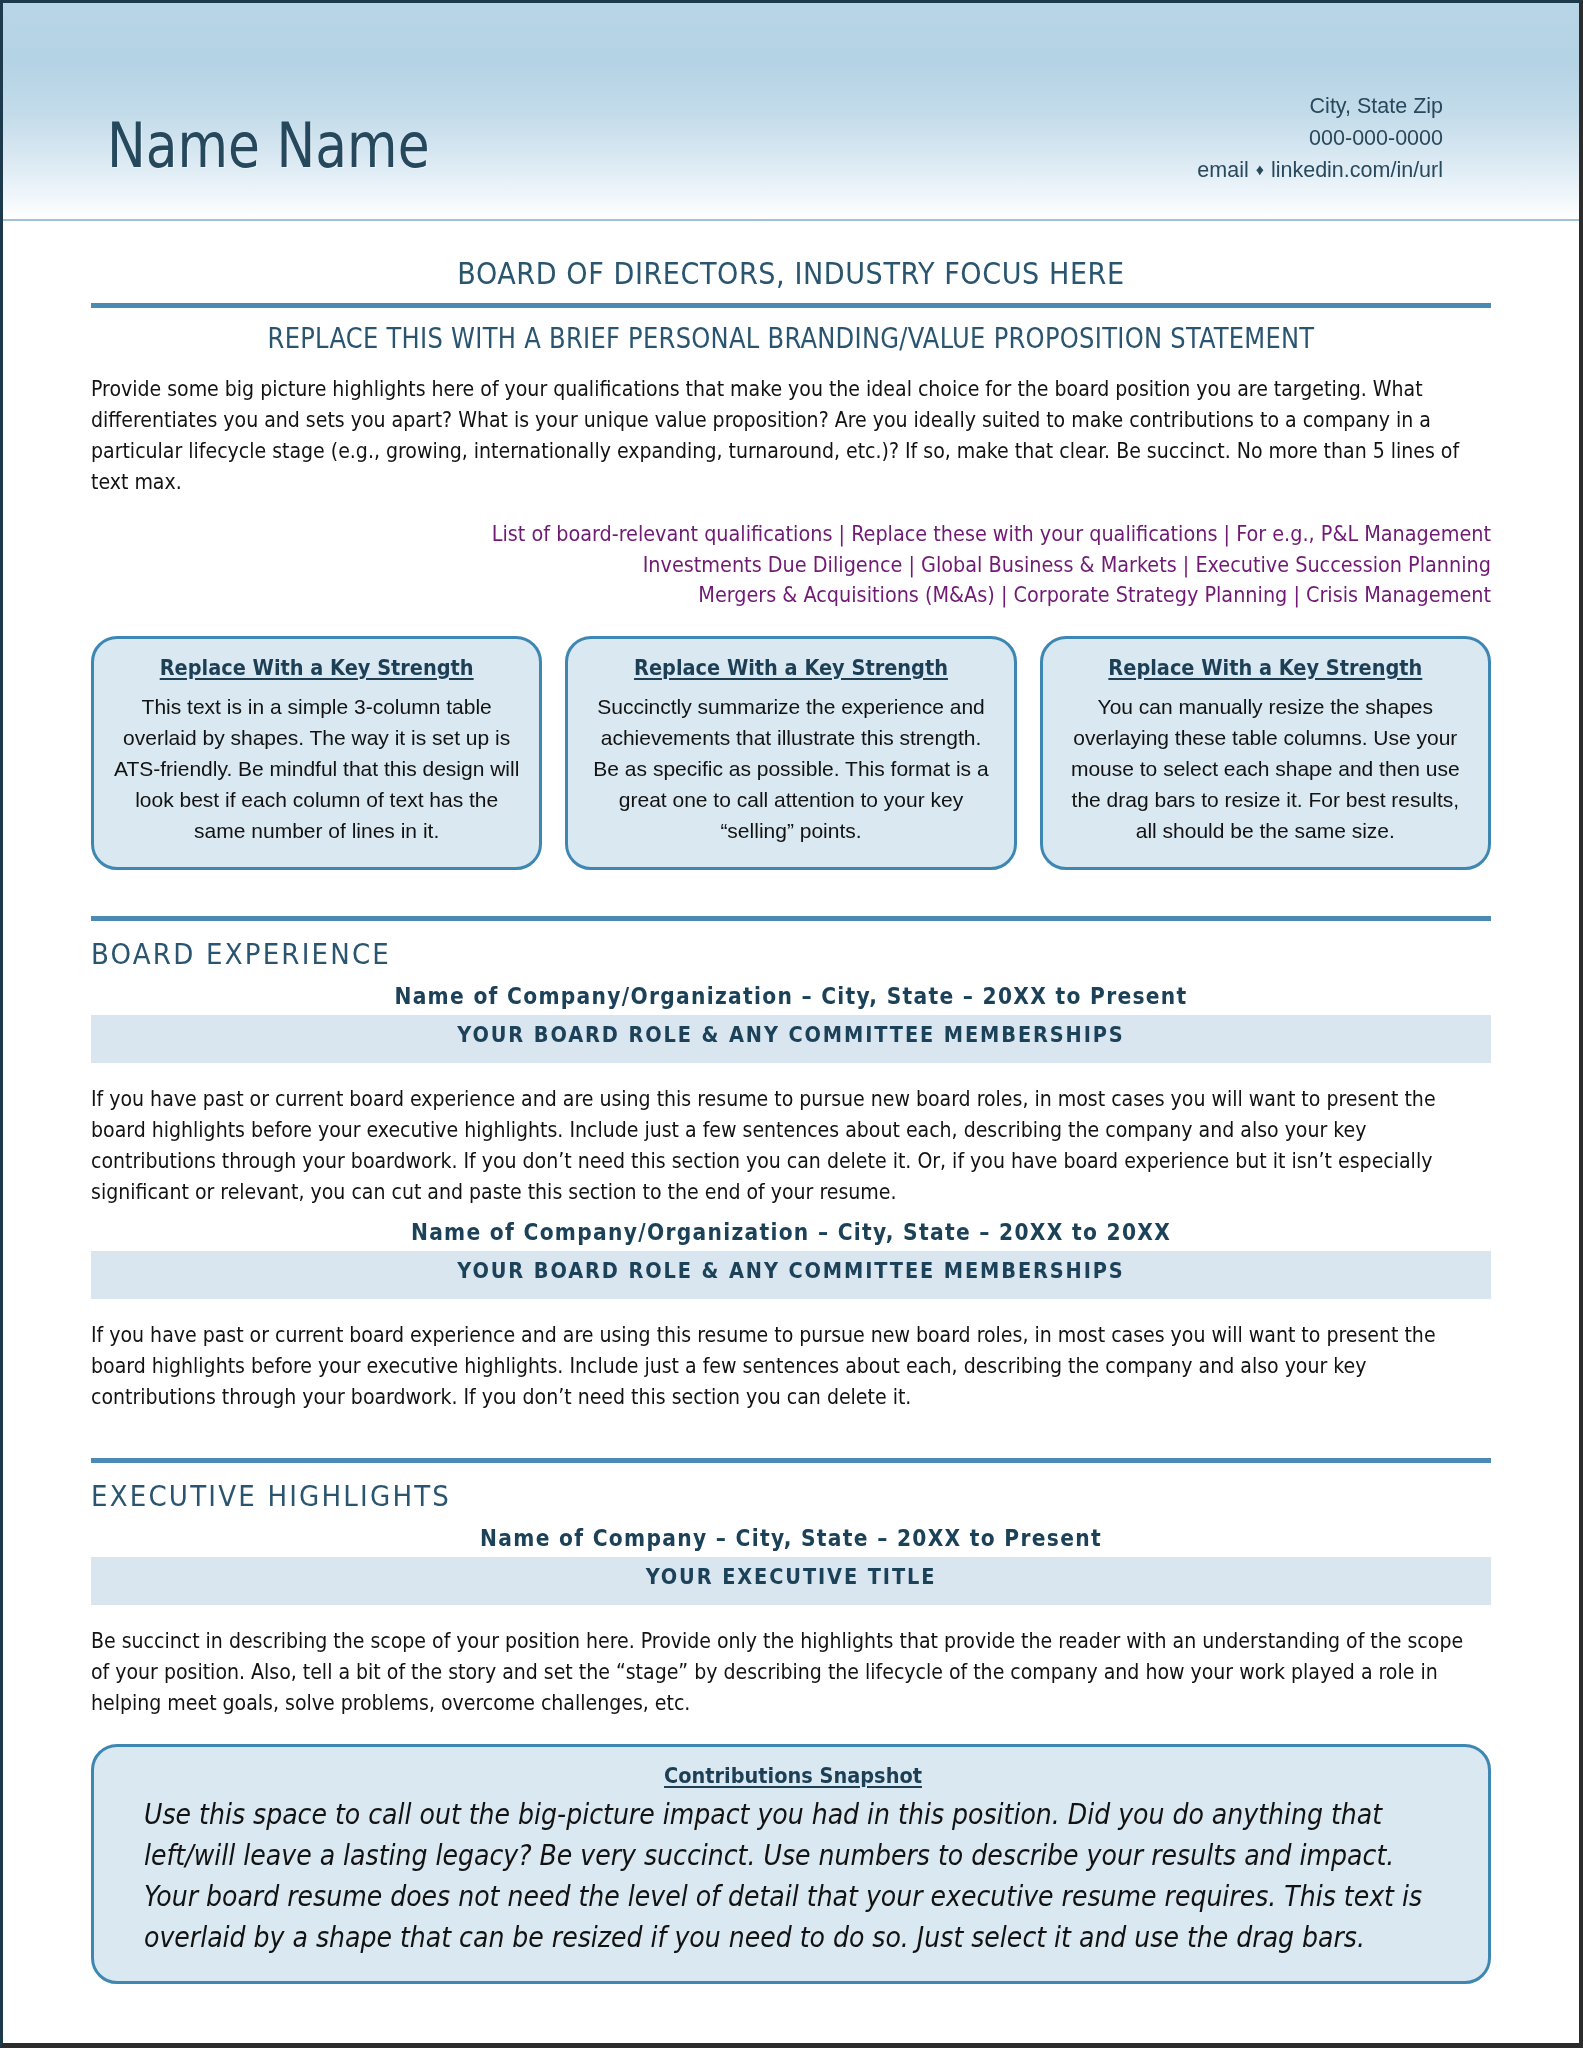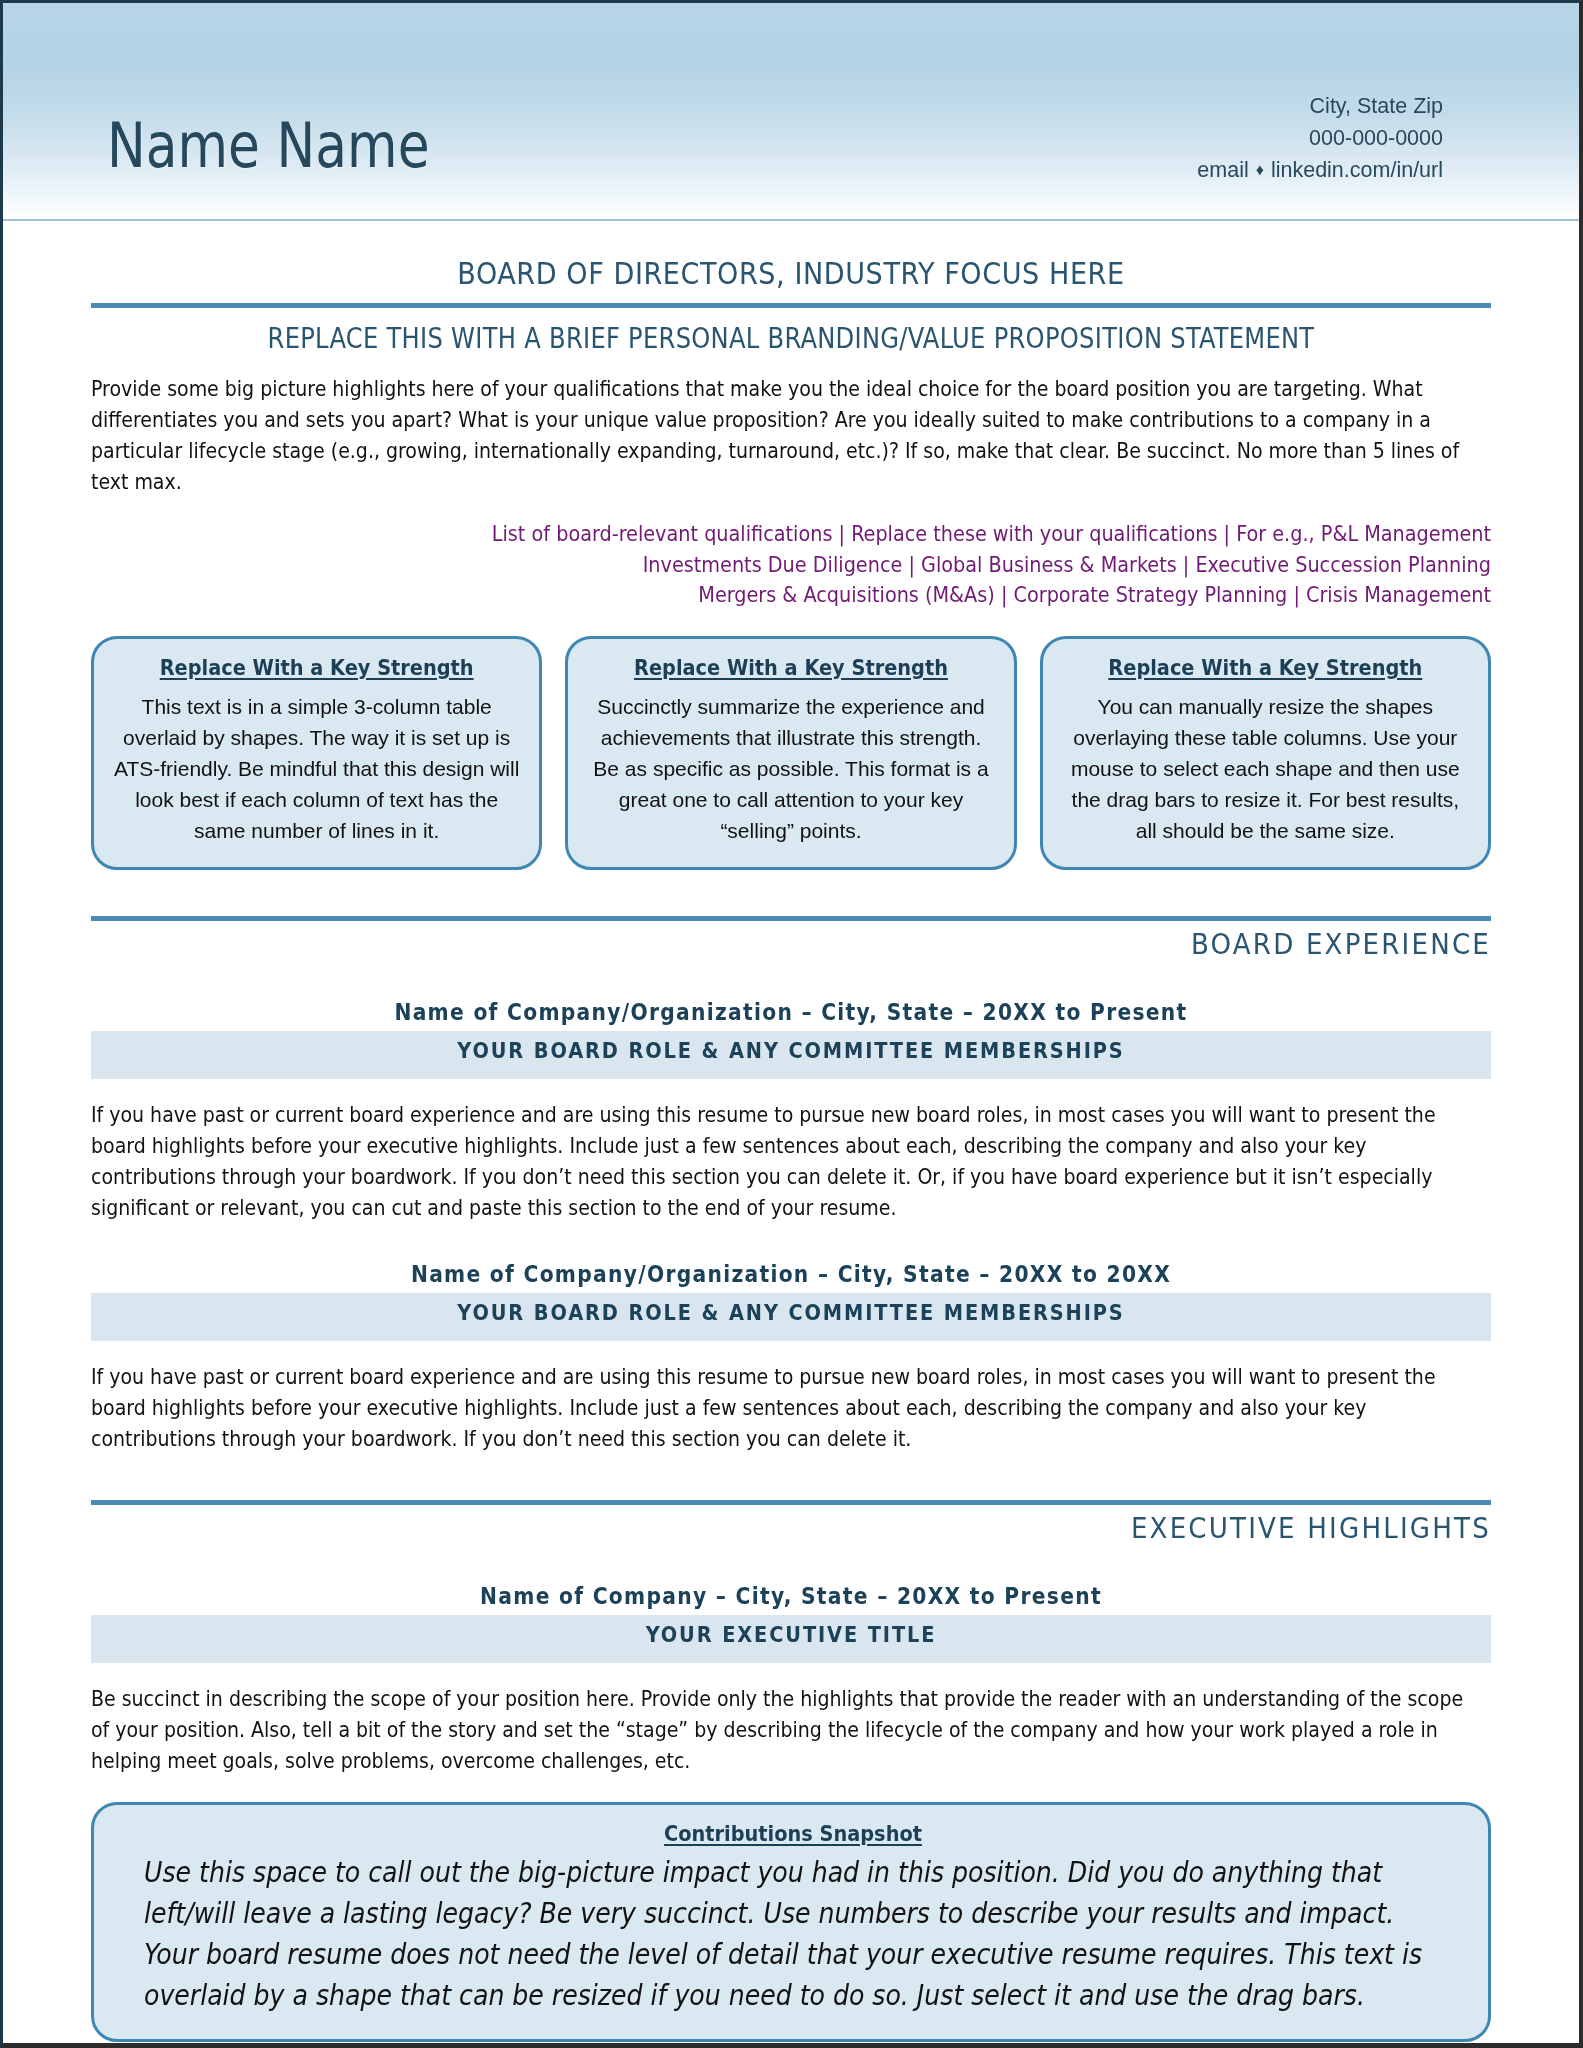--- a/index.html
+++ b/index.html
@@ -152,36 +152,36 @@
   }
   .strength-body {
     color: #121212;
     font-size: 21px;
     line-height: 1.47;
     font-family: "Liberation Sans", sans-serif;
   }
 
   
   .section-head {
-    text-align: right;
+    text-align: left;
     color: #2a5570;
     font-family: "Liberation Sans Narrow", "DejaVu Sans Condensed", "Liberation Sans", sans-serif;
     font-size: 29px;
     letter-spacing: 2.2px;
-    margin-top: 6px;
+    margin-top: 16px;
   }
 
   .company-line {
     text-align: center;
     color: #1c4259;
     font-weight: bold;
     font-size: 22.5px;
     letter-spacing: 1.3px;
     font-family: "Liberation Sans Narrow", "DejaVu Sans Condensed", "Liberation Sans", sans-serif;
-    margin-top: 38px;
+    margin-top: 12px;
     margin-bottom: 6px;
     white-space: nowrap;
   }
 
   .role-bar {
     background: #d9e6ef;
     text-align: center;
     color: #1c4259;
     font-weight: bold;
     font-size: 21.5px;

